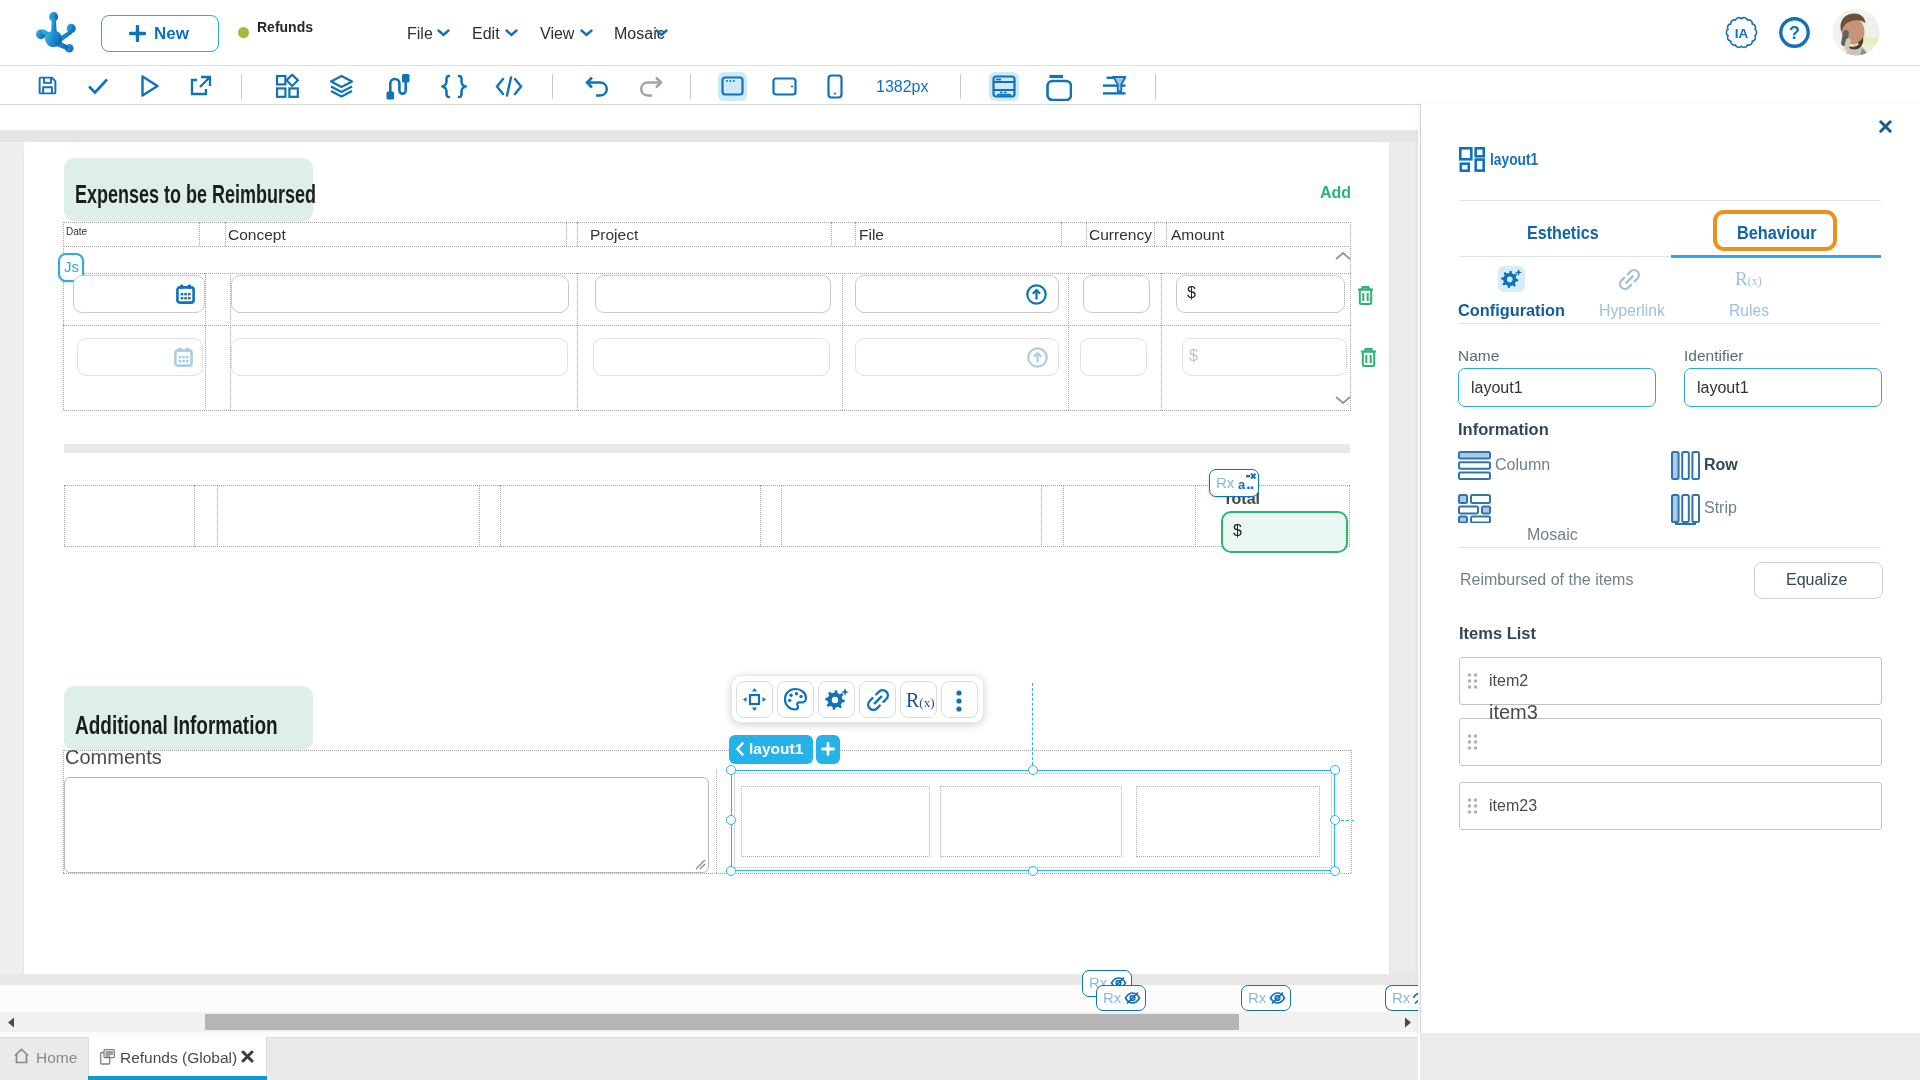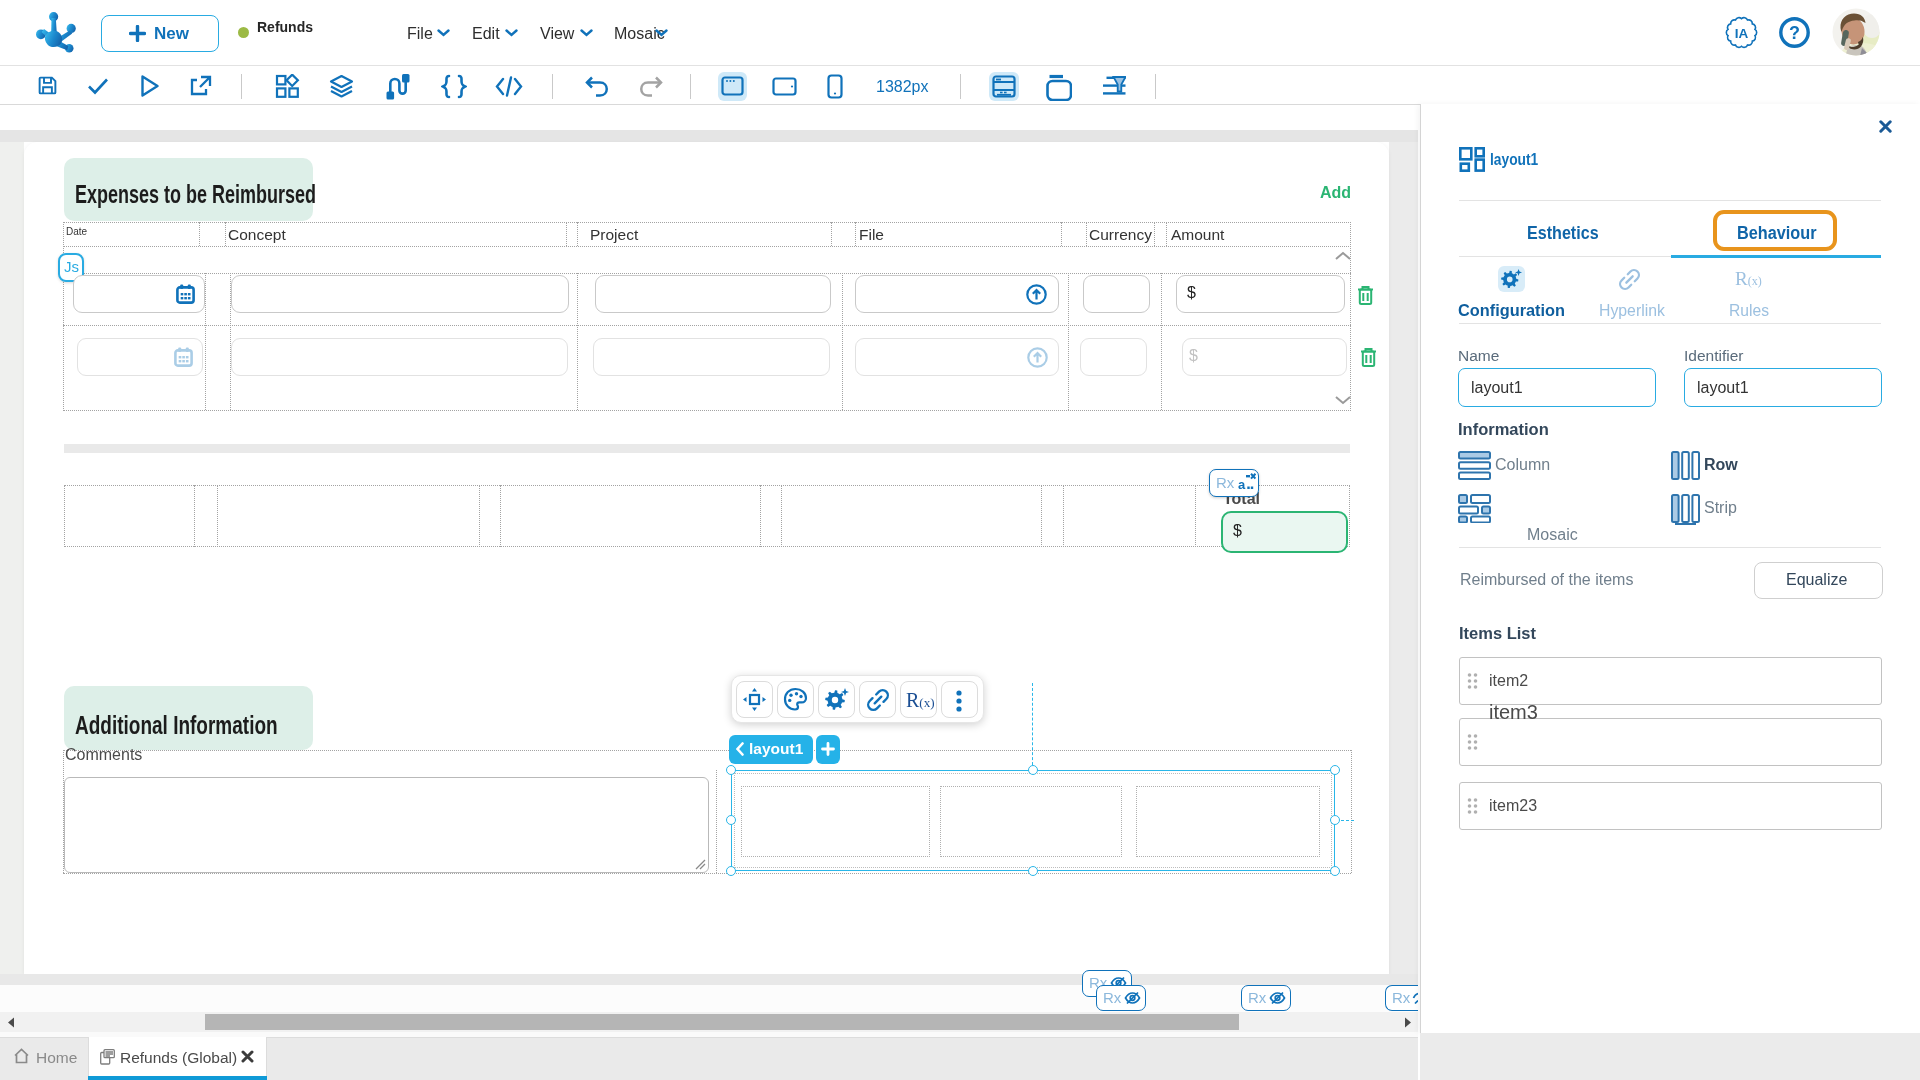--- a/index.html
+++ b/index.html
@@ -382,21 +382,21 @@
   </svg>
 
   <div class="abs" style="left:64px;top:686px;width:249px;height:64px;background:#ddefe8;border-radius:10px;"></div>
   <div class="abs" style="left:75px;top:711px;font-size:25px;font-weight:bold;color:#1c1c1c;white-space:nowrap;transform:scaleX(0.76);transform-origin:0 0;">Additional Information</div>
 
   <div class="abs hline" style="left:63px;top:750px;width:1288px;"></div>
   <div class="abs hline" style="left:63px;top:873px;width:1288px;"></div>
   <div class="abs vline" style="left:63px;top:750px;height:123px;"></div>
   <div class="abs vline" style="left:716px;top:770px;height:103px;"></div>
   <div class="abs vline" style="left:1351px;top:750px;height:123px;"></div>
-  <div class="abs" style="left:65px;top:746px;font-size:16px;color:#4a4a4a;">Comments</div>
+  <div class="abs" style="left:65px;top:746px;font-size:20px;color:#4a4a4a;">Comments</div>
   <div class="abs" style="left:64px;top:777px;width:645px;height:96px;background:#fff;border:1px solid #b9b9b9;border-radius:6px;"></div>
   <svg class="abs" style="left:694px;top:858px;" width="12" height="12" viewBox="0 0 12 12">
       <path d="M2 11 L11 2 M6 11 L11 6" stroke="#8a8a8a" stroke-width="1.3"></path>
     </svg>
 
   <div class="abs" style="left:731px;top:675px;width:253px;height:48px;background:#fff;border:1px solid #e6e6e6;border-radius:10px;box-shadow:0 2px 8px rgba(0,0,0,0.18);"></div>
   <div class="abs" style="left:736px;top:681px;width:37px;height:37px;border:1px solid #dcdcdc;border-radius:8px;"></div>
   <div class="abs" style="left:777px;top:681px;width:37px;height:37px;border:1px solid #dcdcdc;border-radius:8px;"></div>
   <div class="abs" style="left:818px;top:681px;width:37px;height:37px;border:1px solid #dcdcdc;border-radius:8px;"></div>
   <div class="abs" style="left:859px;top:681px;width:37px;height:37px;border:1px solid #dcdcdc;border-radius:8px;"></div>

